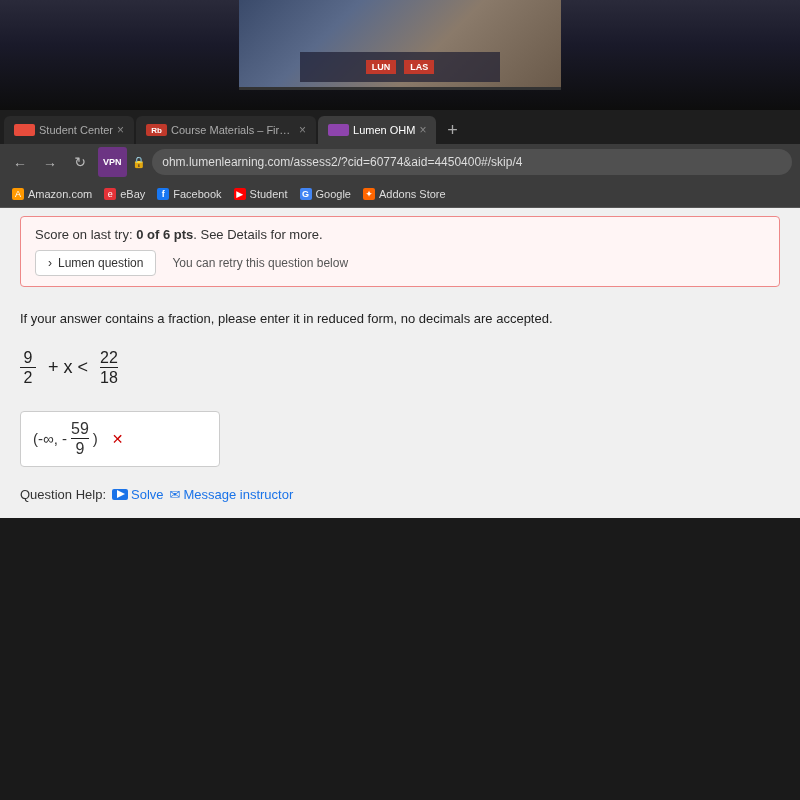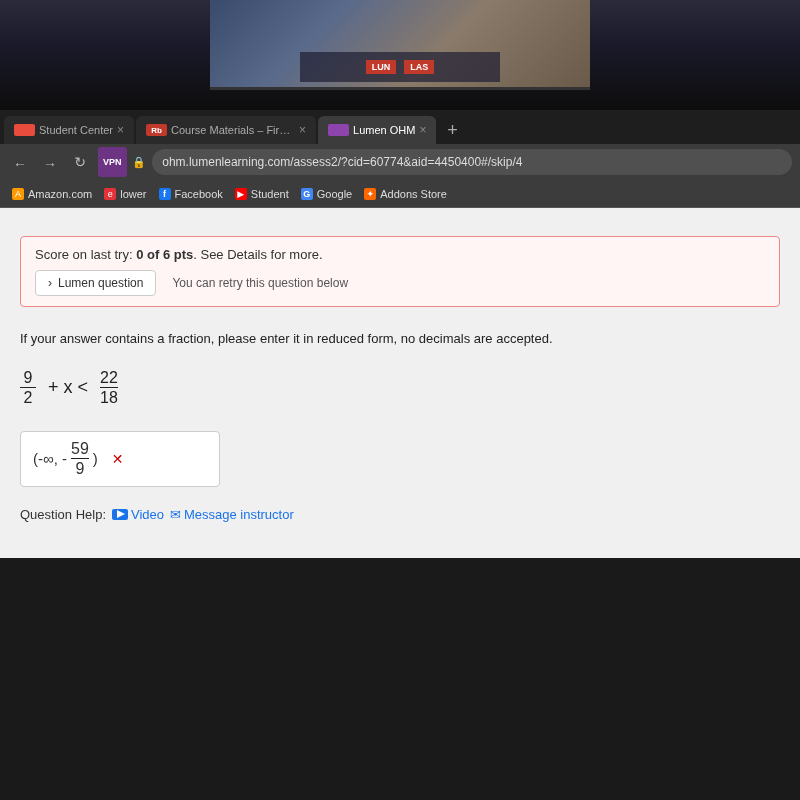--- a/index.html
+++ b/index.html
@@ -17,21 +17,21 @@
       height: 110px;
       background: linear-gradient(180deg, #2a2a3a 0%, #1a1a2a 40%, #0d0d0d 100%);
       position: relative;
       overflow: hidden;
     }
     .tv-screen {
       position: absolute;
       top: 0;
       left: 50%;
       transform: translateX(-50%);
-      width: 380px;
+      width: 322px;
       height: 90px;
       background: linear-gradient(135deg, #3a4a6a 0%, #5a6a8a 30%, #8a7a6a 60%, #6a5a4a 100%);
       border-bottom: 3px solid #333;
     }
     .tv-overlay {
       position: absolute;
       bottom: 5px;
       left: 50%;
       transform: translateX(-50%);
       width: 200px;
@@ -184,21 +184,21 @@
       align-items: center;
       justify-content: center;
       font-size: 9px;
     }
 
     
     .page-content {
       background: #f0f0f0;
       width: 100%;
       flex: 1;
-      padding: 28px 20px;
+      padding: 8px 20px;
       position: relative;
     }
 
     
     .score-box {
       background: #fff5f5;
       border: 1px solid #e88;
       border-radius: 4px;
       padding: 10px 14px;
       margin-bottom: 14px;
@@ -381,21 +381,21 @@
     </div>
   </div>
 
   <div class="bookmarks-bar">
     <div class="bookmark">
       <div class="bookmark-icon" style="background:#ff9900;color:white;">A</div>
       <span>Amazon.com</span>
     </div>
     <div class="bookmark">
       <div class="bookmark-icon" style="background:#e53238;color:white;">e</div>
-      <span>lower</span>
+      <span>eBay</span>
     </div>
     <div class="bookmark">
       <div class="bookmark-icon" style="background:#1877f2;color:white;font-weight:bold;">f</div>
       <span>Facebook</span>
     </div>
     <div class="bookmark">
       <div class="bookmark-icon" style="background:#ff0000;color:white;">▶</div>
       <span>Student</span>
     </div>
     <div class="bookmark">
@@ -453,21 +453,21 @@
       <span class="answer-clear">✕</span>
     </div>
 
     
     <div class="question-help">
       <span>Question Help:</span>
       <a class="help-link">
         <div class="video-icon">
           <div class="video-play"></div>
         </div>
-        <span>Video</span>
+        <span>Solve</span>
       </a>
       <a class="help-link">
         <span class="email-icon">✉</span>
         <span>Message instructor</span>
       </a>
     </div>
   </div>
 </div>
 
 </body></html>

